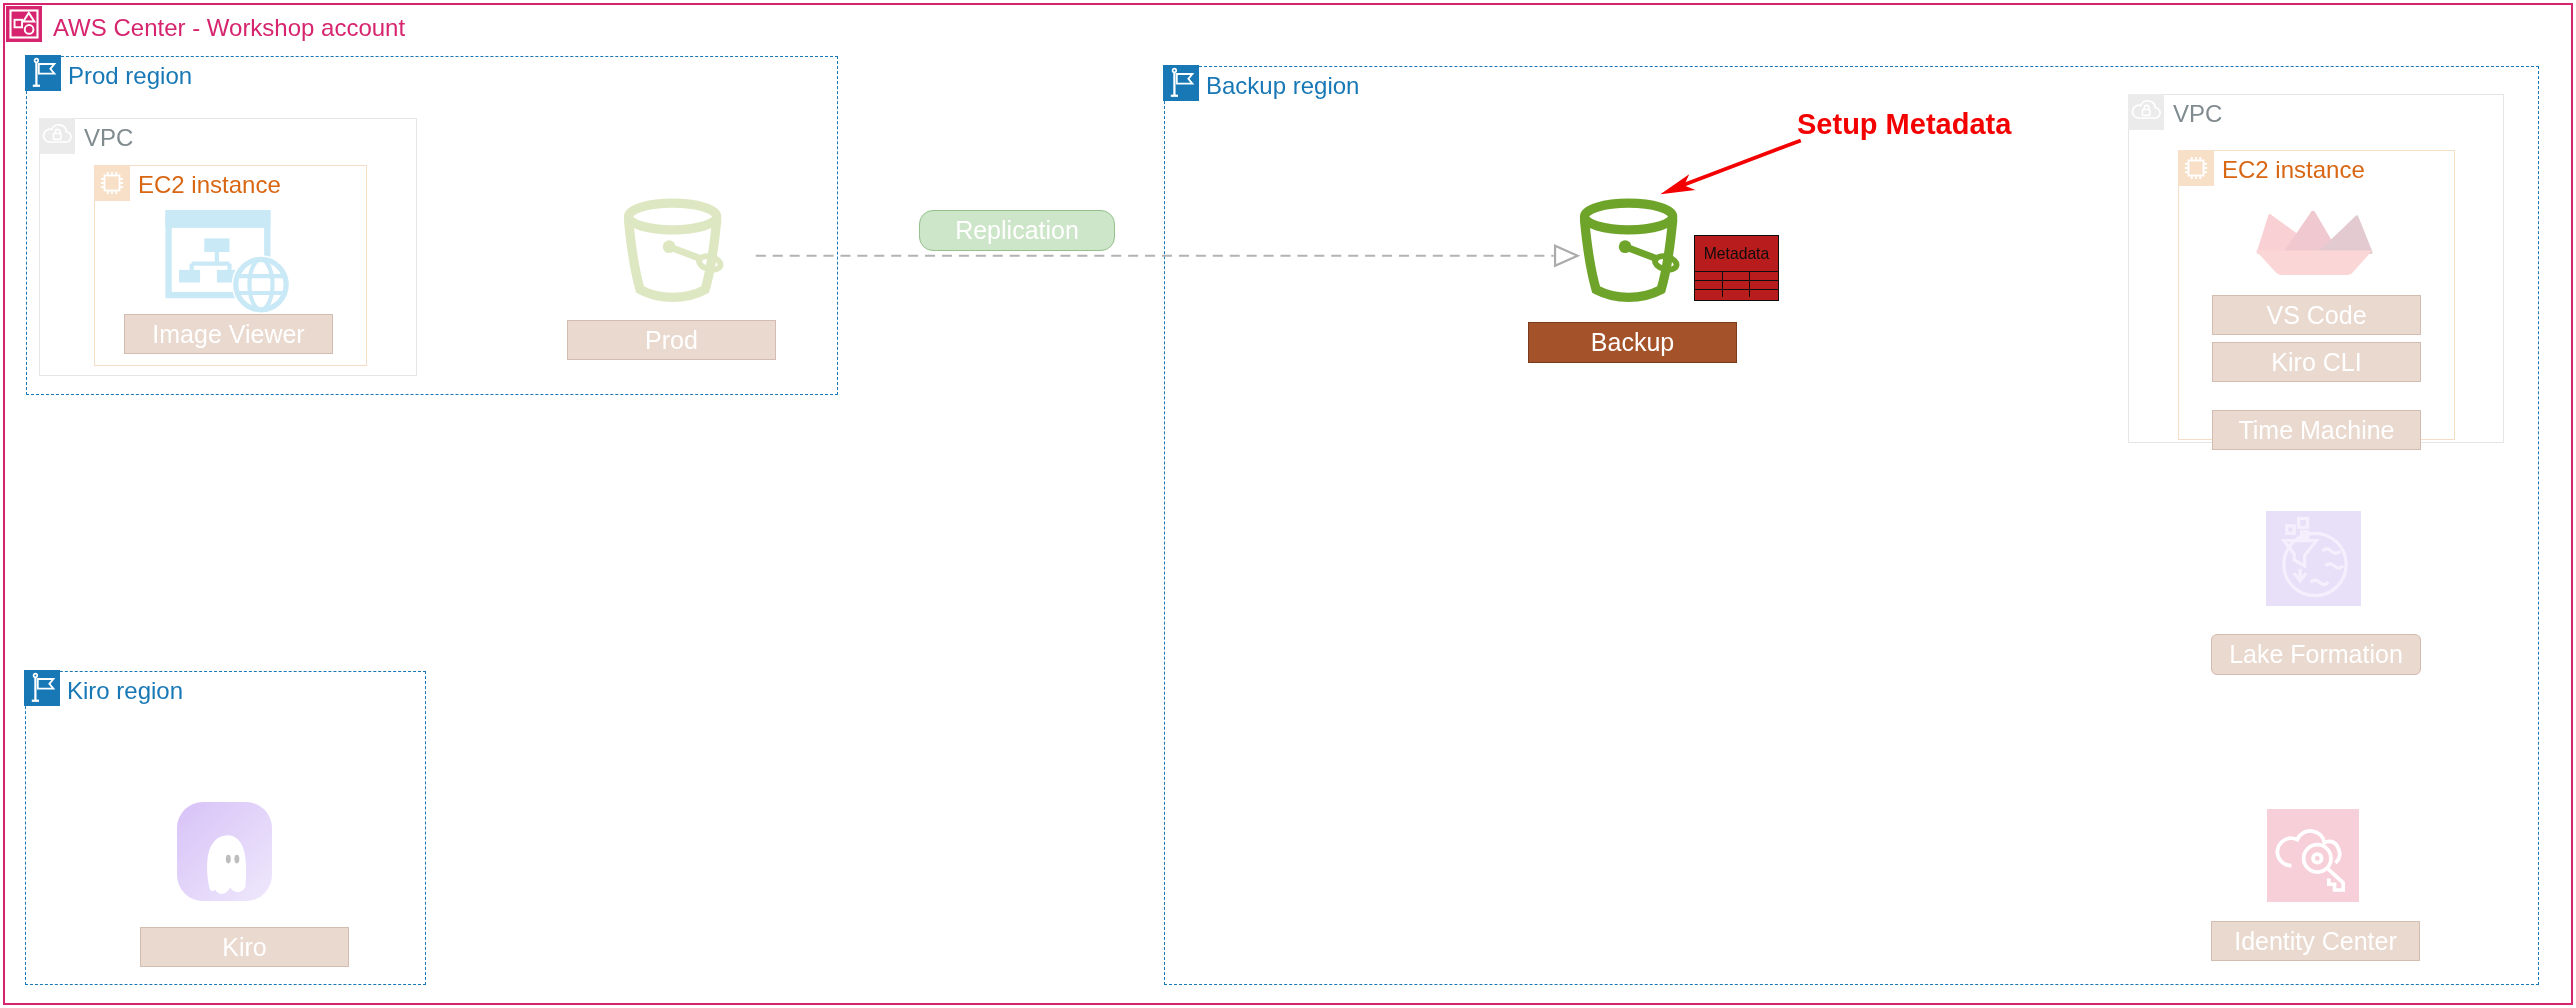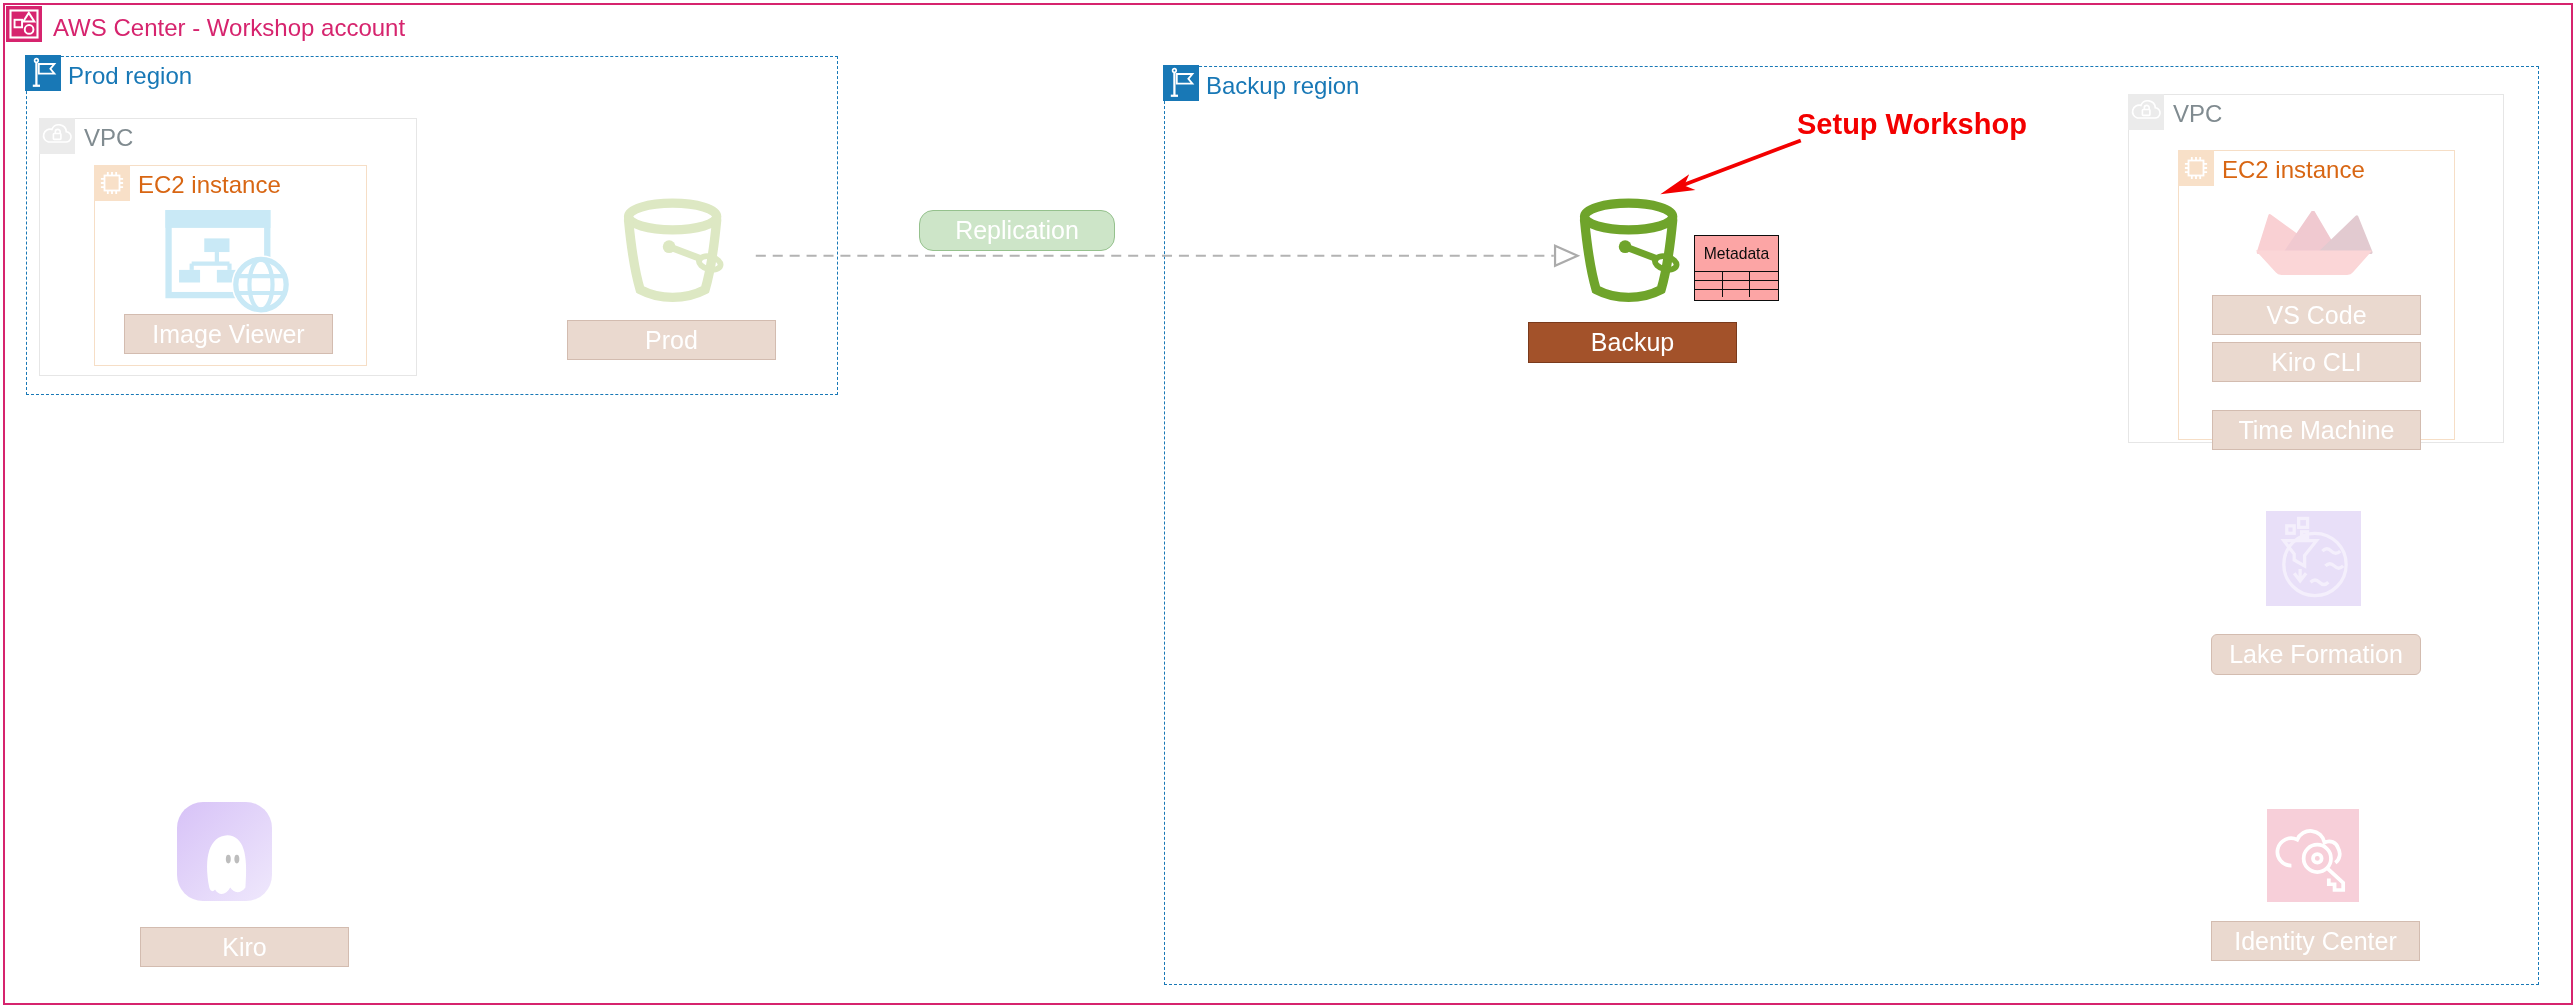--- a/index.html
+++ b/index.html
@@ -23,21 +23,21 @@
   
   .ec2{position:absolute;border:1.3px solid #F6DEC6;background:#fff;}
   .ec2-icon{position:absolute;left:-1.3px;top:-1.3px;width:36px;height:36px;background:#F8E0C8;display:flex;align-items:center;justify-content:center;}
   .ec2-label{position:absolute;left:43px;top:5px;font-size:24px;color:#D86613;white-space:nowrap;}
   
   .tag{position:absolute;display:flex;align-items:center;justify-content:center;
        background:#EAD9CF;border:1.3px solid #D3BCB0;color:#ffffff;font-size:25px;white-space:nowrap;}
   .tag-green{background:#CDE5C8;border-color:#95C18D;}
   .tag-brown{background:#A3522A;border-color:#7A3A1C;}
   
-  .meta-table{position:absolute;border:1.9px solid #0d0d0d;background:#fca5a5;box-sizing:border-box;}
+  .meta-table{position:absolute;border:1.9px solid #0d0d0d;background:#b91c1c;box-sizing:border-box;}
   .meta-header{height:35px;display:flex;align-items:center;justify-content:center;font-size:15.7px;color:#0d0d0d;}
   .meta-grid{display:grid;grid-template-columns:repeat(3,1fr);grid-auto-rows:8.8px;}
   .meta-cell{border-top:1.3px solid #0d0d0d;border-right:1.3px solid #0d0d0d;}
   .meta-cell:nth-child(3n){border-right:none;}
   .annotation{position:absolute;color:#F30000;font-size:29px;font-weight:bold;white-space:nowrap;}
   svg{display:block;}
   .overlay{position:absolute;left:0;top:0;pointer-events:none;}
 </style>
 </head>
 <body>
@@ -155,21 +155,21 @@
         <div class="meta-cell"></div>
       <div class="meta-cell"></div>
         <div class="meta-cell"></div>
         <div class="meta-cell"></div>
       <div class="meta-cell"></div>
         <div class="meta-cell"></div>
         <div class="meta-cell"></div>
     </div>
   </div>
 
-  <div class="annotation" style="left:1797px;top:108px;">Setup Workshop</div>
+  <div class="annotation" style="left:1797px;top:108px;">Setup Metadata</div>
 
   <div class="vpc" style="left:2128px;top:94px;width:374px;height:347px;">
     <div class="vpc-icon">
       <svg width="36" height="36" viewBox="0 0 24 24" fill="none" stroke="#fff" stroke-width="1.1">
         <path d="M6.2 16 h11.5 a3.4 3.4 0 0 0 0.5 -6.8 A5 5 0 0 0 8.6 7.6 A4.3 4.3 0 0 0 6.2 16 z"></path>
         <rect x="9.6" y="10.3" width="5" height="3.9" rx="0.5"></rect>
         <path d="M10.9 10.3 v-1.1 a1.6 1.6 0 0 1 3.2 0 v1.1"></path>
       </svg>
     </div>
     <div class="vpc-label">VPC</div>
@@ -224,20 +224,31 @@
       <path d="M17 39 a9.5 9.5 0 1 1 4 -18 a10 10 0 0 1 19 2 a6.5 6.5 0 0 1 9.5 4 a7.5 7.5 0 0 1 -2 10"></path>
       <circle cx="35" cy="34" r="9.5"></circle>
       <circle cx="35" cy="34" r="3"></circle>
       <path d="M42 41 L53 51 L53 56 L47 56 L47 52 L43 52 L43 48"></path>
     </svg>
   </div>
   <div class="tag" style="left:2211px;top:921px;width:207px;height:38px;">
     <span>Identity Center</span>
   </div>
 
+  <div class="region" style="left:25px;top:671px;width:399px;height:312px;">
+    <div class="flag-icon">
+      <svg width="36" height="36" viewBox="0 0 24 24">
+        <circle cx="7.6" cy="3.6" r="1.2" fill="none" stroke="#fff" stroke-width="1.1"></circle>
+        <line x1="7.6" y1="4.8" x2="7.6" y2="20.5" stroke="#fff" stroke-width="1.5"></line>
+        <line x1="5.2" y1="20.5" x2="10" y2="20.5" stroke="#fff" stroke-width="1.5"></line>
+        <polygon points="9.2,6 19.6,6 16.9,9.2 19.6,12.4 9.2,12.4" fill="none" stroke="#fff" stroke-width="1.2"></polygon>
+      </svg>
+    </div>
+    <div class="region-label">Kiro region</div>
+  </div>
 
   <div class="abs" style="left:177px;top:802px;width:95px;height:99px;border-radius:26px;background:linear-gradient(135deg,#D7C2F7,#EFE8FC);">
     <svg width="95" height="99" viewBox="0 0 100 100">
       <path d="M34 88 C28 56 34 34 53 33 C70 34 75 52 72 88 C66 96 59 93 56 88 C52 96 44 97 40 90 C38 93 35 92 34 88 Z" fill="#ffffff"></path>
       <ellipse cx="54" cy="58" rx="2.6" ry="4.5" fill="#BDBDBD"></ellipse>
       <ellipse cx="63" cy="58" rx="2.6" ry="4.5" fill="#BDBDBD"></ellipse>
     </svg>
   </div>
   <div class="tag" style="left:124px;top:927px;width:207px;height:38px;margin-left:16px;">
     <span>Kiro</span>

